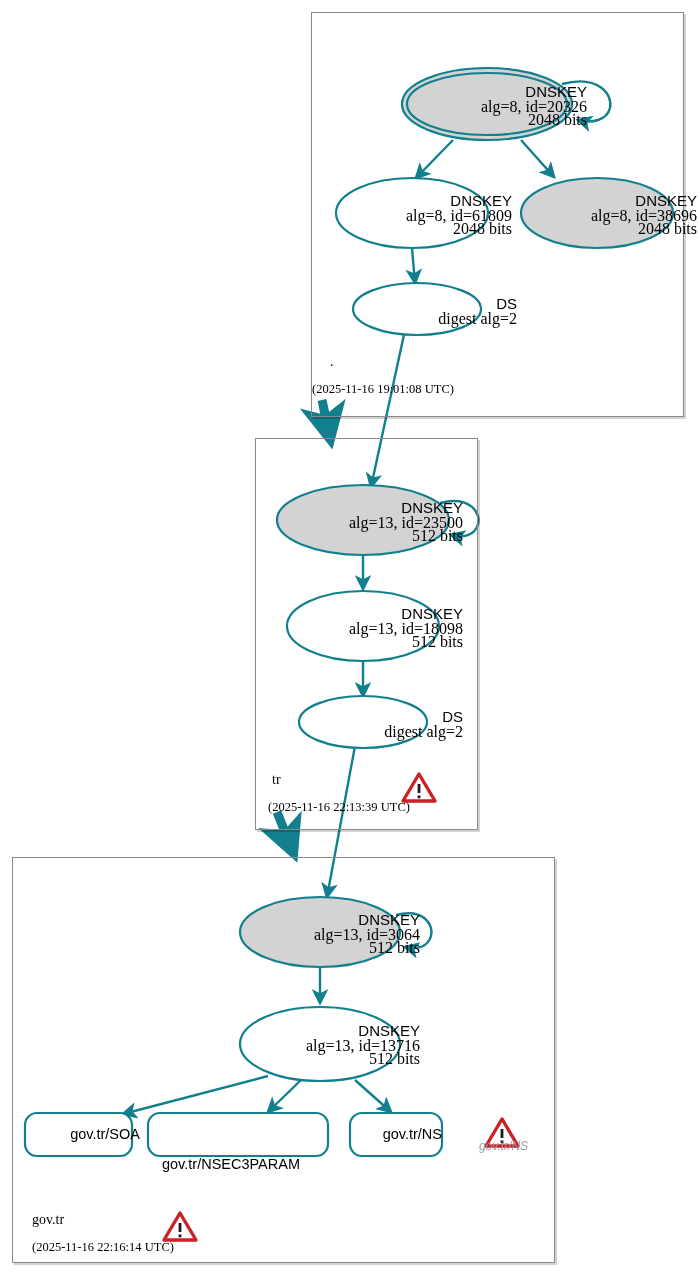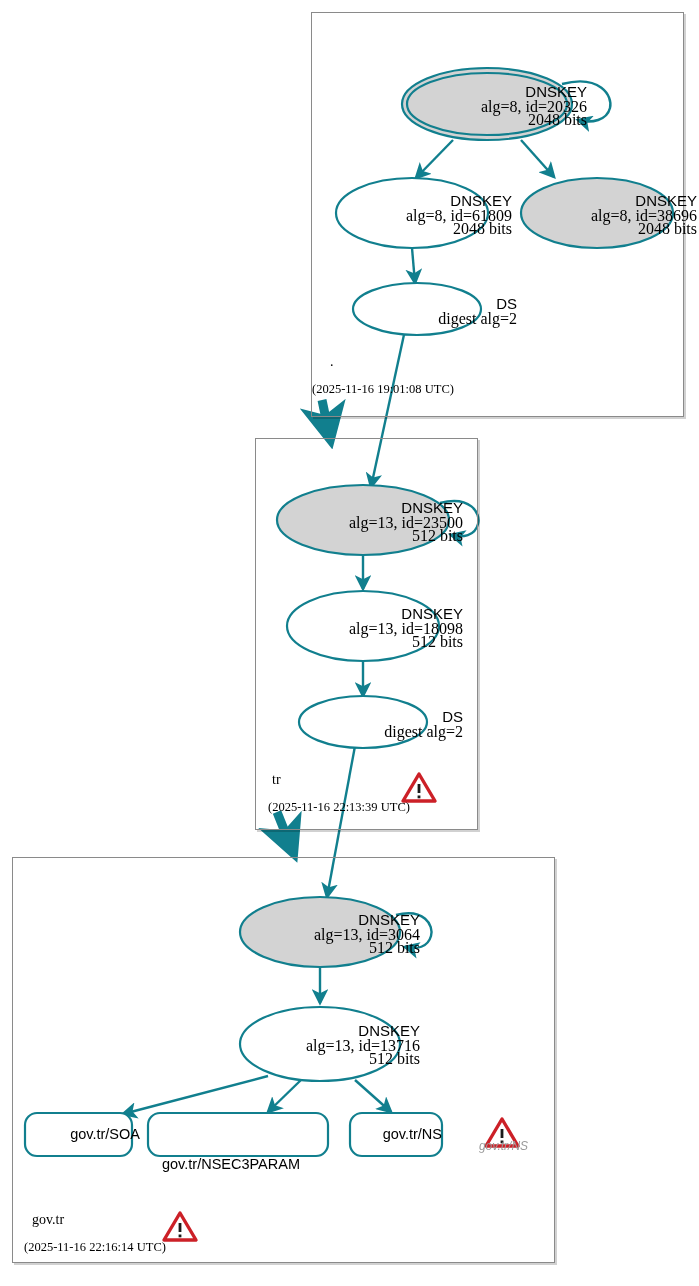--- a/index.html
+++ b/index.html
@@ -272,13 +272,13 @@
 
 <div class="warn-caption" style="left:466px; top:1139px; width:75px; text-align:center;">gov.tr/NS</div>
 
 <div class="zone-name" style="left:330px; top:354px;">.</div>
 <div class="zone-time" style="left:312px; top:382px;">(2025-11-16 19:01:08 UTC)</div>
 
 <div class="zone-name" style="left:272px; top:772px;">tr</div>
 <div class="zone-time" style="left:268px; top:800px;">(2025-11-16 22:13:39 UTC)</div>
 
 <div class="zone-name" style="left:32px; top:1212px;text-align:center;">gov.tr</div>
-<div class="zone-time" style="left:24px; top:1240px;text-align:center;">(2025-11-16 22:16:14 UTC)</div>
+<div class="zone-time" style="left:32px; top:1240px;text-align:center;">(2025-11-16 22:16:14 UTC)</div>
 
 </body></html>

